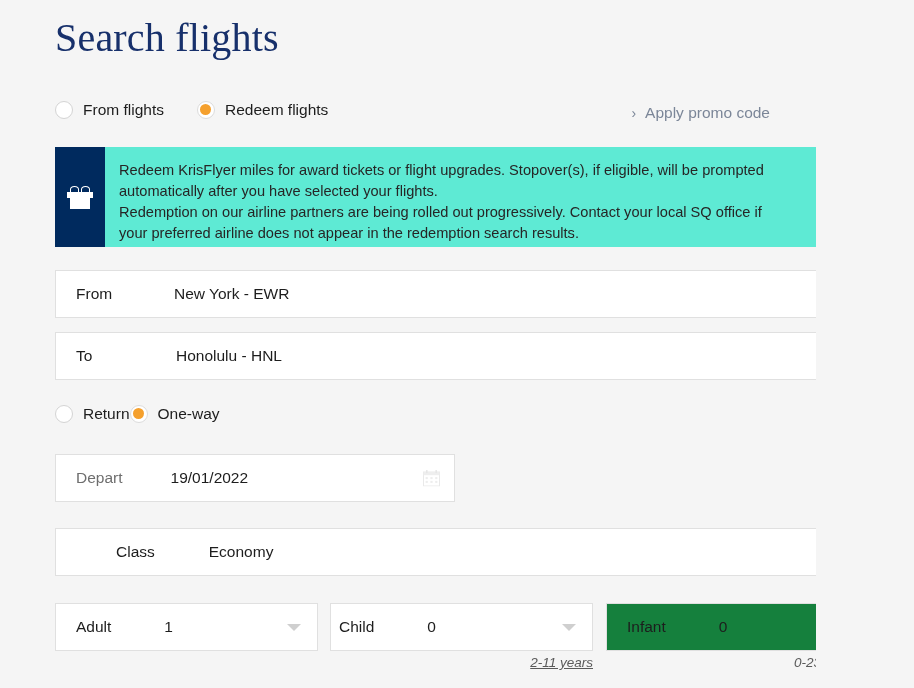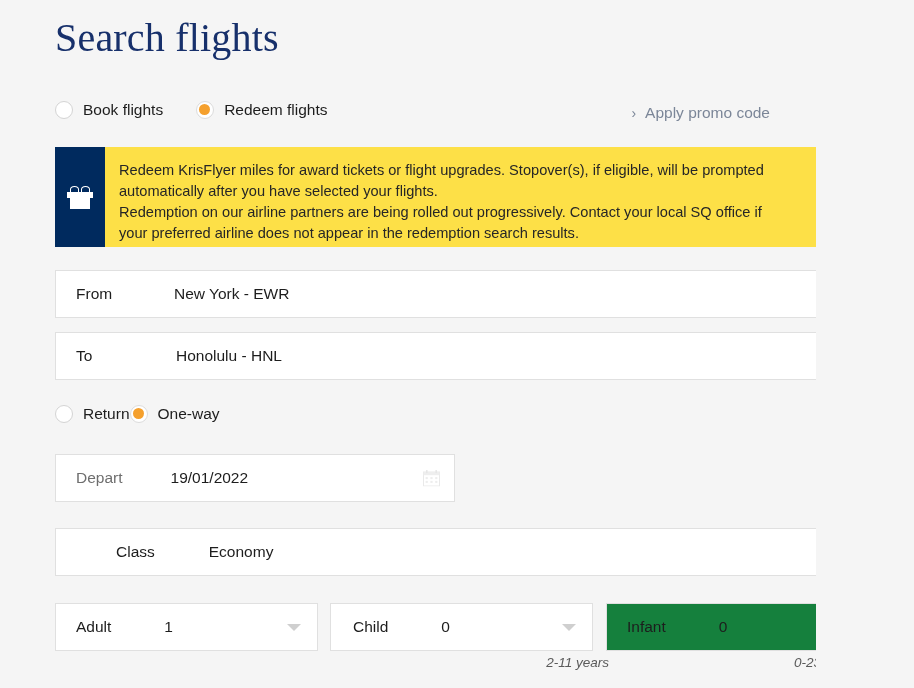--- a/index.html
+++ b/index.html
@@ -80,21 +80,21 @@
     color: #7b8698;
     line-height: 1;
   }
 
   
   .banner {
     position: absolute;
     left: 55px; top: 147px;
     width: 814px; height: 100px;
     display: flex;
-    background: #fde047;
+    background: #5eead4;
   }
   .banner-icon-box {
     width: 50px;
     flex: 0 0 50px;
     background: #002a5e;
     display: flex;
     align-items: center;
     justify-content: center;
   }
   .gift {
@@ -205,48 +205,48 @@
     margin-top: -3px;
     width: 0; height: 0;
     border-left: 7px solid transparent;
     border-right: 7px solid transparent;
     border-top: 7px solid #cfcfcf;
     cursor: pointer;
   }
 
   
   .f-adult  { left: 55px;  top: 603px; width: 263px; height: 48px; padding: 0 0 0 20px; }
-  .f-child  { left: 330px; top: 603px; width: 263px; height: 48px; padding: 0 0 0 22px; }
+  .f-child  { left: 330px; top: 603px; width: 263px; height: 48px; padding: 0 0 0 8px; }
   .f-infant { left: 606px; top: 603px; width: 263px; height: 48px; padding: 0 0 0 20px; }
   .f-adult .field-label  { margin-right: 13px; }
   .f-child .field-label  { margin-right: 13px; }
   .f-infant .field-label { margin-right: 13px; }
 
   .hint {
     position: absolute;
     font-size: 13.5px;
     font-style: italic;
     color: #5a5a5a;
     text-align: right;
     white-space: nowrap;
   }
-  .hint-child  { left: 346px; top: 655px; width: 263px; }
+  .hint-child  { left: 330px; top: 655px; width: 263px; text-decoration: underline; }
   .hint-infant { left: 606px; top: 655px; width: 263px; }
 </style>
 </head>
 <body>
 
 <div class="page">
 
   <div class="page-title">Search flights</div>
 
   <div class="radio-row">
     <div class="radio-opt">
       <span class="radio"></span>
-      <span class="radio-label">Book flights</span>
+      <span class="radio-label">From flights</span>
     </div>
     <div class="radio-opt">
       <span class="radio on"></span>
       <span class="radio-label">Redeem flights</span>
     </div>
   </div>
 
   <div class="promo-link">
     <span class="promo-chev">›</span>
     <span>Apply promo code</span>

